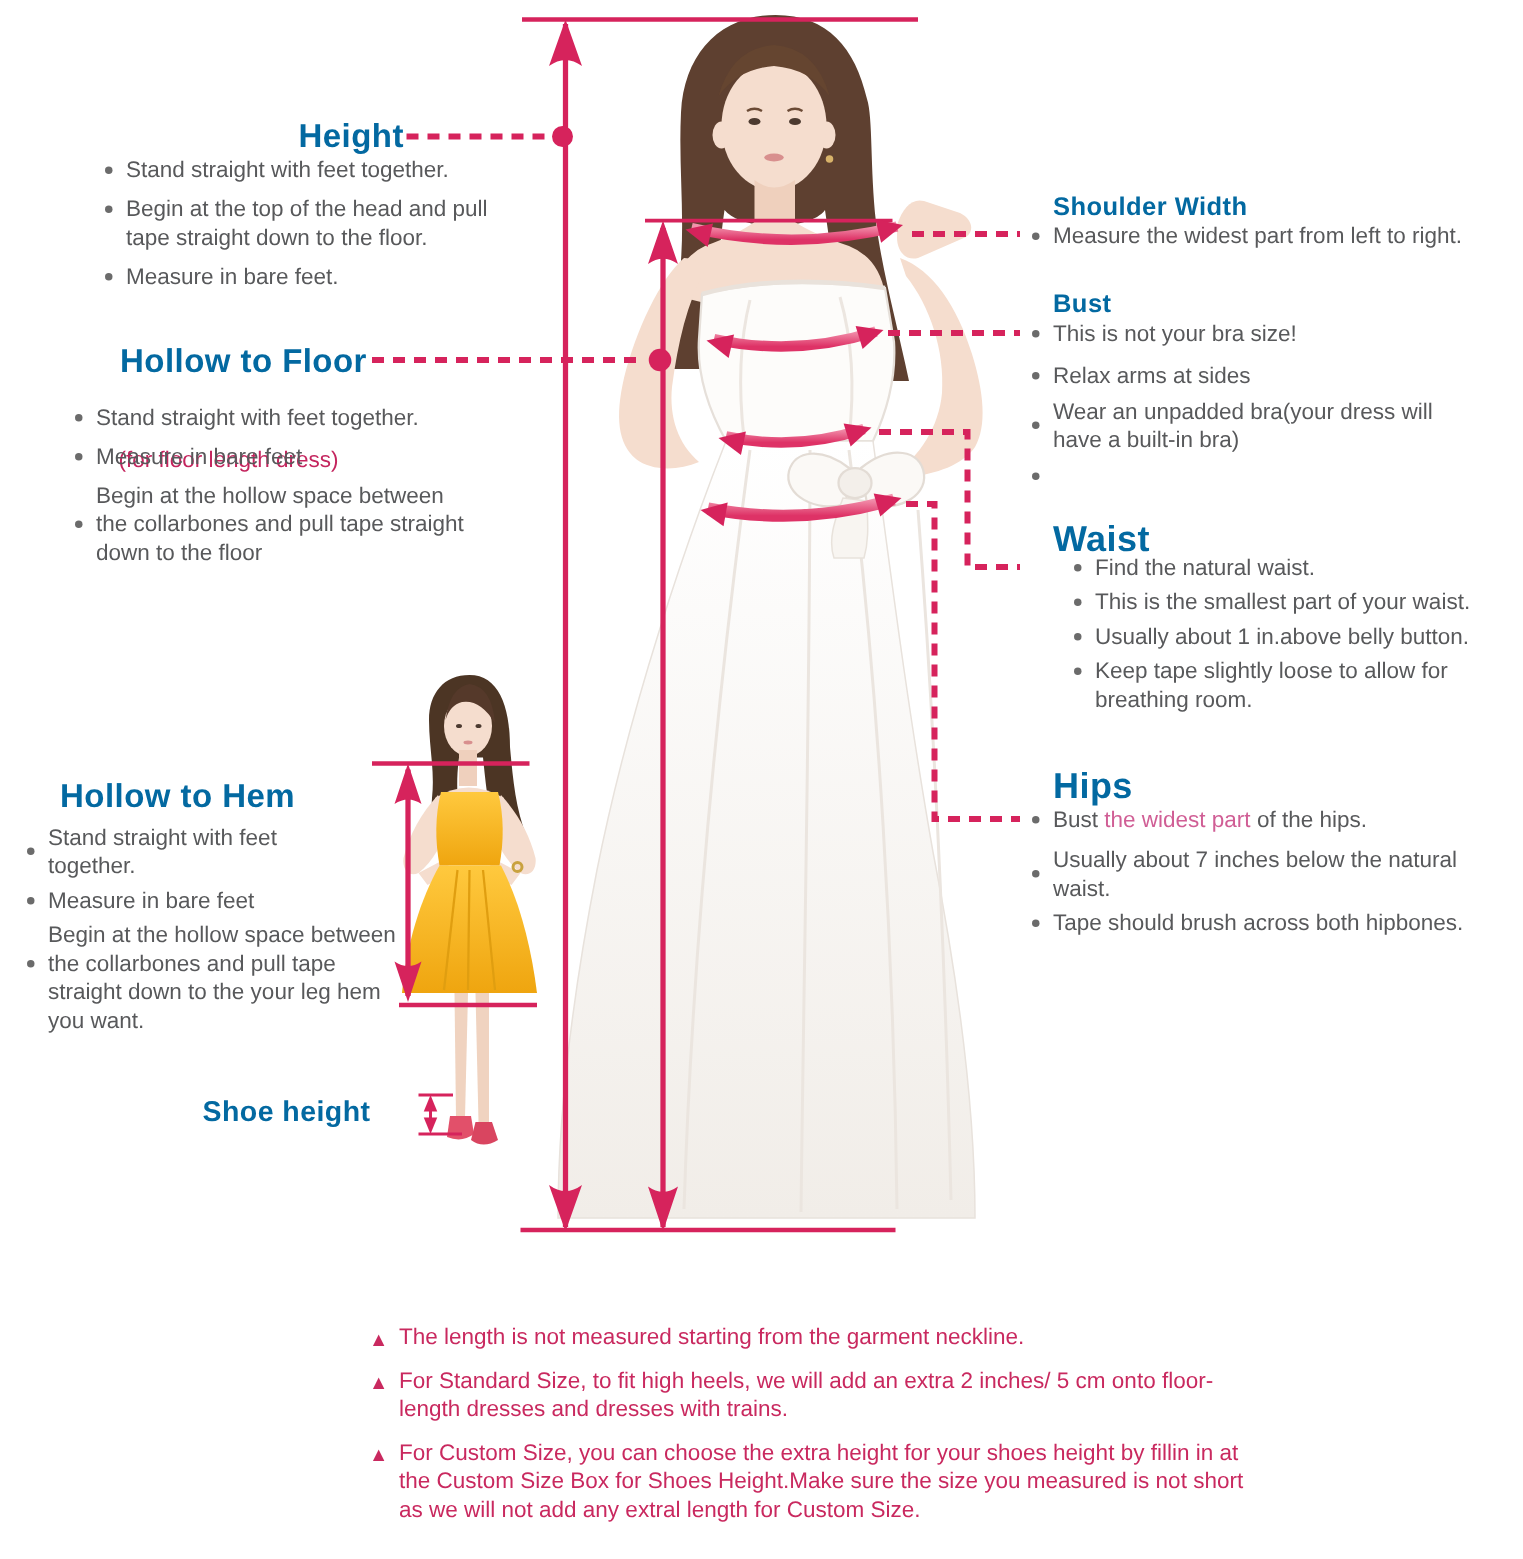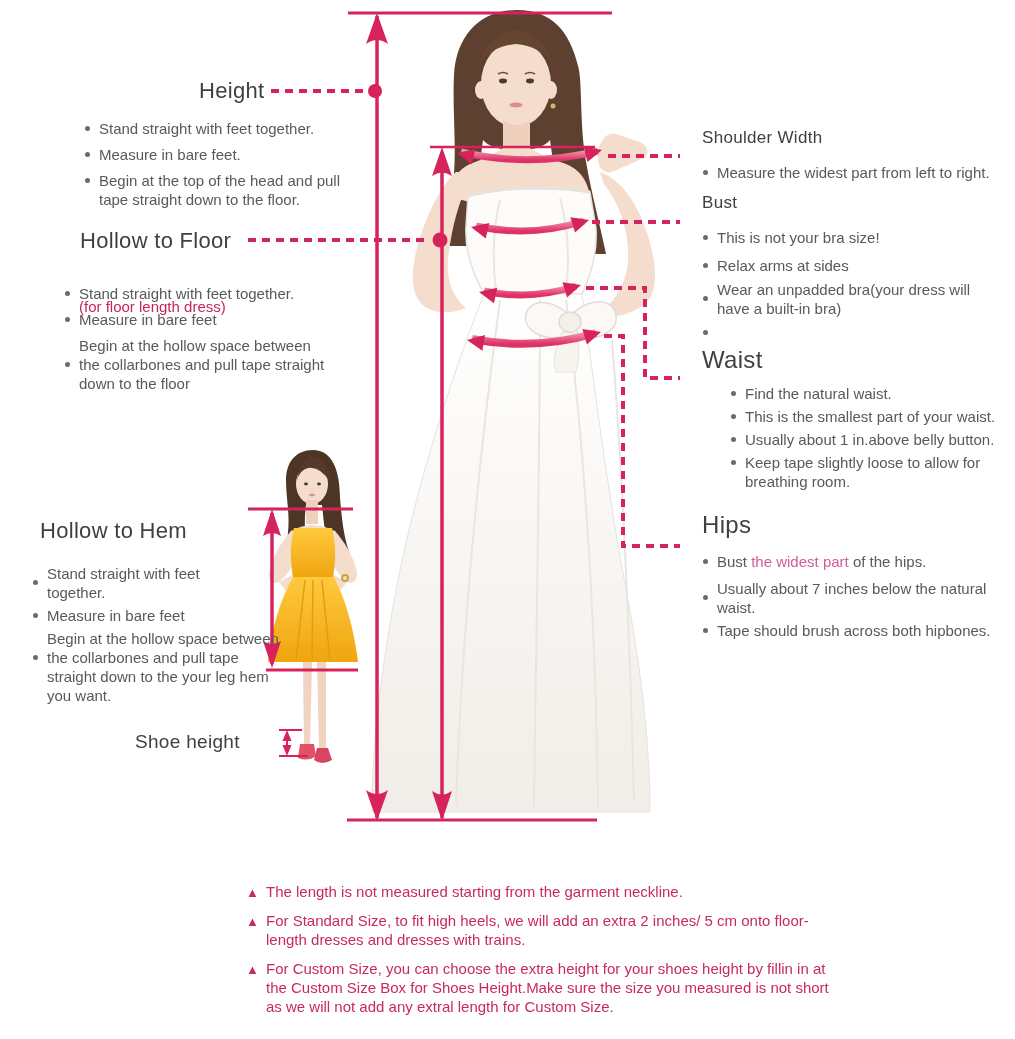--- a/index.html
+++ b/index.html
@@ -2,27 +2,27 @@
 <html><head>
 <meta charset="utf-8">
 <style>
   html,body{margin:0;padding:0;background:#ffffff;}
   #canvas{
     position:relative;width:1015px;height:1039px;background:#ffffff;overflow:hidden;
     font-family:"Liberation Sans", sans-serif;color:#58595B;
   }
   #figure-svg{position:absolute;left:0;top:0;width:1015px;height:1039px;}
   .abs{position:absolute;}
-  .title{font-weight:normal;color:#404040;letter-spacing:.3px;white-space:nowrap;}
+  .title{font-weight:bold;color:#0369a1;letter-spacing:.3px;white-space:nowrap;}
   .t22{font-size:22px;}
   .t21{font-size:24px;}
   .t20{font-size:17px;}
   .t19{font-size:19px;}
   .subtitle{font-size:15px;color:#C4255E;white-space:nowrap;}
-  ul.blist{list-style:none;margin:15px;padding:0;font-size:15px;line-height:19px;color:#58595B;}
+  ul.blist{list-style:none;margin:0;padding:0;font-size:15px;line-height:19px;color:#58595B;}
   ul.blist li{position:relative;padding-left:16px;margin:0 0 7px 0;}
   ul.blist li .dot{
     position:absolute;left:2px;top:7px;width:5px;height:5px;border-radius:50%;
     background:#6b6b6b;
   }
   ul.blist.tight li{margin-bottom:4px;}
   .hl{color:#D05E95;}
   #notes{width:600px;font-size:15px;line-height:19px;color:#C9295F;}
   #notes .note{position:relative;padding-left:20px;margin-bottom:10px;}
   #notes .tri{position:absolute;left:0;top:1px;font-size:13px;color:#C9295F;}
@@ -152,22 +152,22 @@
       <path d="M 287 730 L 282.5 741 L 291.5 741 Z" stroke="none"></path>
       <path d="M 287 756 L 282.5 745 L 291.5 745 Z" stroke="none"></path>
       <line x1="279" y1="730" x2="302" y2="730" stroke-width="2"></line>
       <line x1="279" y1="756" x2="308" y2="756" stroke-width="2"></line>
     </g>
   </svg>
 
   <div class="abs title t22" style="left:199px;top:78px;">Height</div>
   <ul class="abs blist" style="left:68px;top:104px;width:270px;">
     <li><span class="dot"></span><span>Stand straight with feet together.</span></li>
+    <li style="max-width:255px;"><span class="dot"></span><span>Begin at the top of the head and pull tape straight down to the floor.</span></li>
     <li><span class="dot"></span><span>Measure in bare feet.</span></li>
-    <li style="max-width:255px;"><span class="dot"></span><span>Begin at the top of the head and pull tape straight down to the floor.</span></li>
   </ul>
 
   <div class="abs title t22" style="left:80px;top:228px;text-align:center;">Hollow to Floor</div>
   <div class="abs subtitle" style="left:79px;top:250px;margin-top:48px;">(for floor length dress)</div>
   <ul class="abs blist" style="left:48px;top:269px;width:280px;">
     <li><span class="dot"></span><span>Stand straight with feet together.</span></li>
     <li><span class="dot"></span><span>Measure in bare feet</span></li>
     <li style="max-width:252px;"><span class="dot" style="top:26px;"></span><span>Begin at the hollow space between the collarbones and pull tape straight down to the floor</span></li>
   </ul>
 

